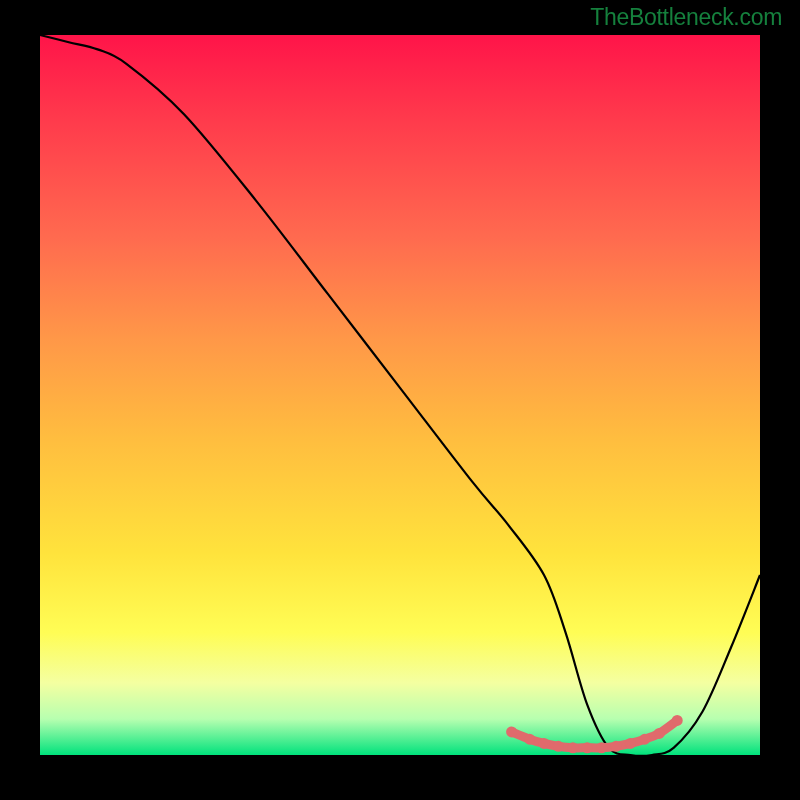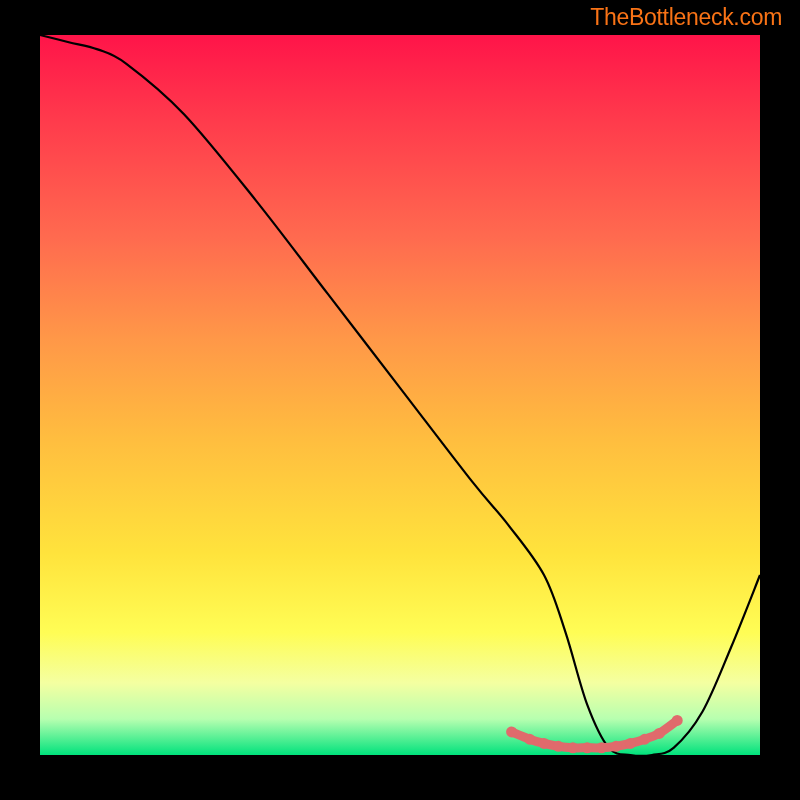--- a/index.html
+++ b/index.html
@@ -14,21 +14,21 @@
   .frame {
     position: relative;
     width: 800px;
     height: 800px;
     background: #000;
   }
   .attribution {
     position: absolute;
     top: 4px;
     right: 18px;
-    color: #f97316;
+    color: #15803d;
     font-size: 23px;
     font-weight: 500;
     letter-spacing: -0.3px;
   }
   .plot {
     position: absolute;
     left: 40px;
     top: 35px;
     width: 720px;
     height: 720px;

